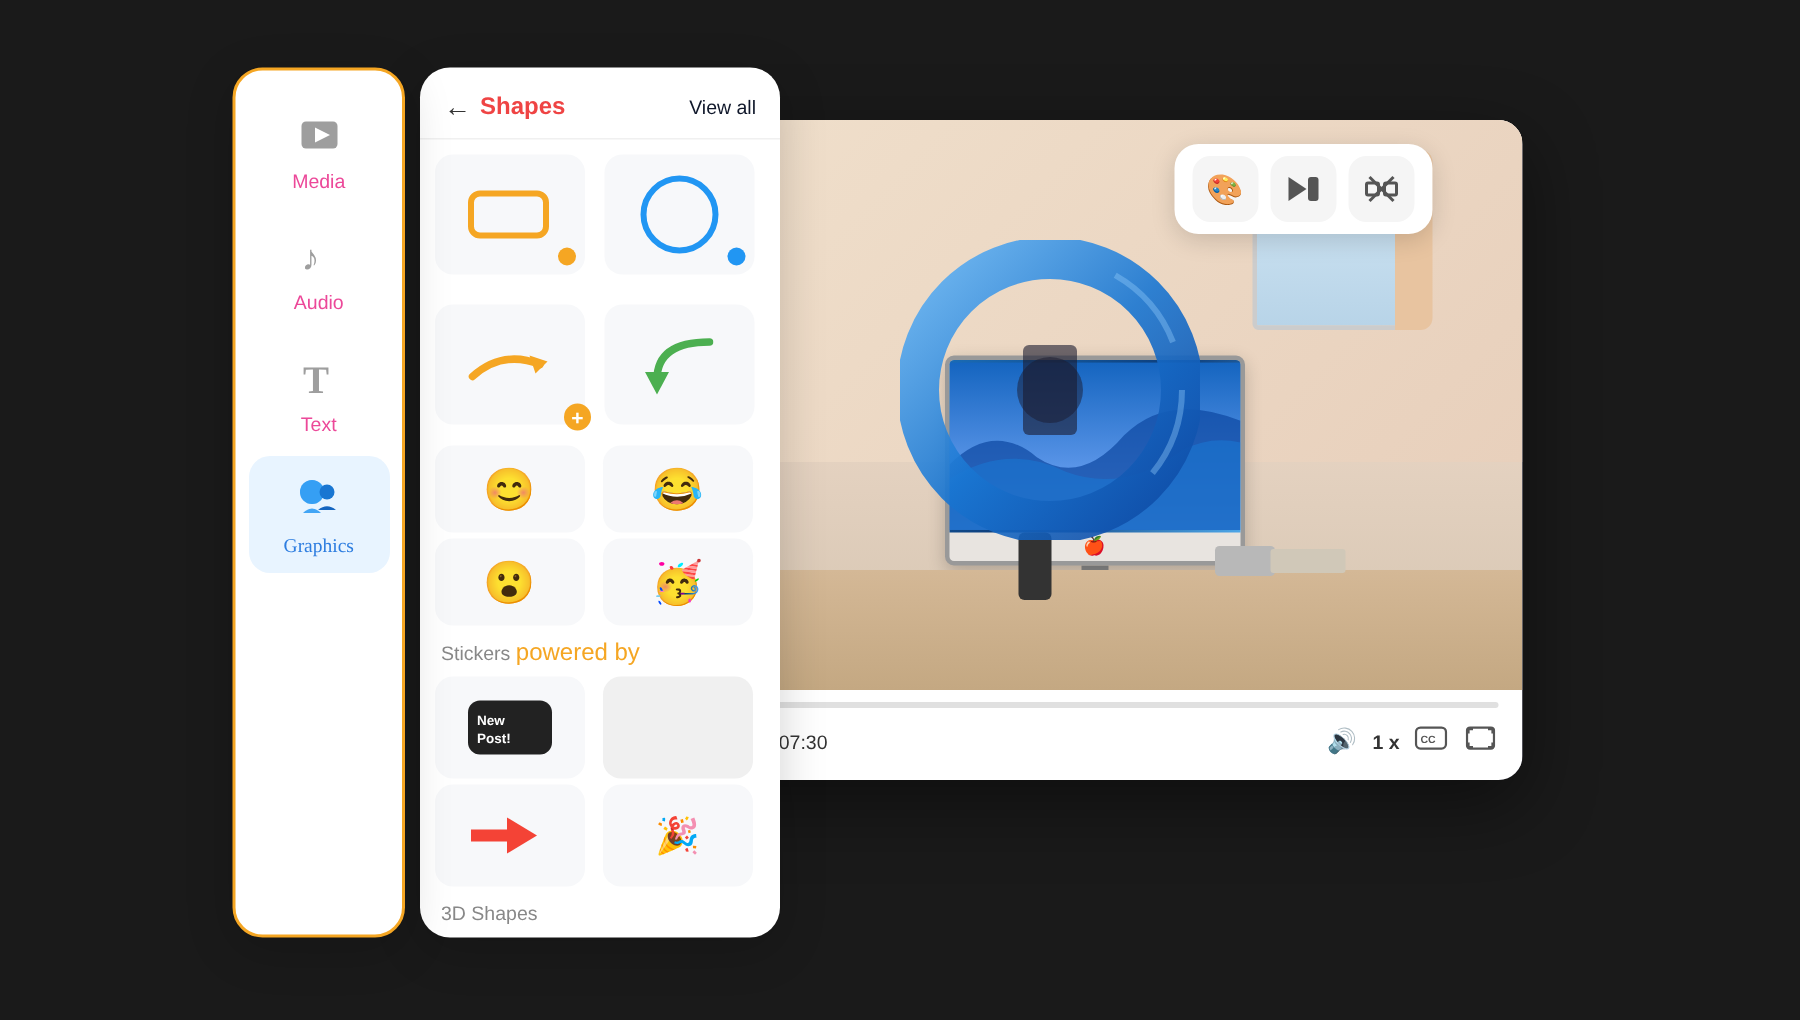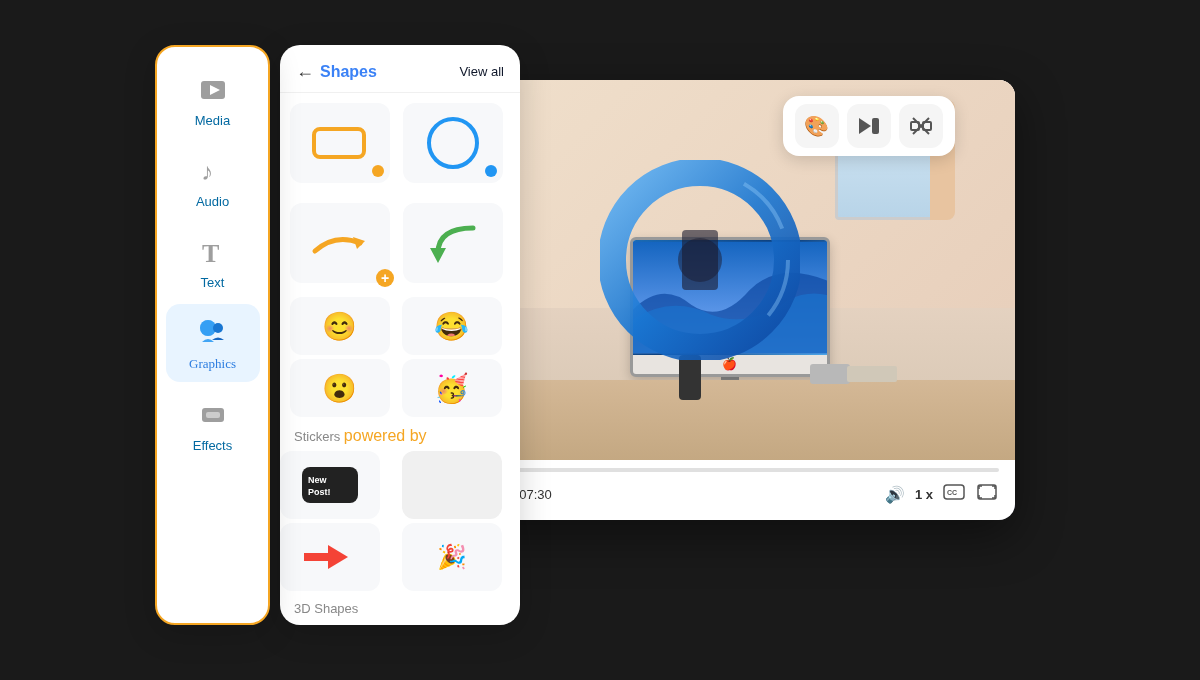--- a/index.html
+++ b/index.html
@@ -54,21 +54,21 @@
     }
     .sidebar-item .icon-area {
       width: 38px;
       height: 38px;
       display: flex;
       align-items: center;
       justify-content: center;
     }
     .sidebar-item .label {
       font-size: 13px;
-      color: #0369a1;
+      color: #ec4899;
       font-weight: 500;
     }
     .sidebar-item.active .label {
       color: #2d7de0;
     }
 
     
     .icon-svg {
       width: 30px;
       height: 30px;
@@ -97,21 +97,21 @@
       border-bottom: 1px solid #f0f0f0;
     }
     .shapes-header-left {
       display: flex;
       align-items: center;
       gap: 6px;
     }
     .shapes-title {
       font-size: 16px;
       font-weight: 600;
-      color: #3b82f6;
+      color: #ef4444;
     }
     .view-all {
       font-size: 13px;
       color: #0f172a;
       cursor: pointer;
     }
 
     .shapes-grid {
       display: grid;
       grid-template-columns: 1fr 1fr;
@@ -160,21 +160,21 @@
       justify-content: center;
       font-size: 28px;
       cursor: pointer;
     }
 
     
     .stickers-grid {
       display: grid;
       grid-template-columns: 1fr 1fr;
       gap: 4px;
-      padding: 4px 0;
+      padding: 4px 10px;
     }
     .sticker-item {
       width: 100px;
       height: 68px;
       background: #f7f8fa;
       border-radius: 12px;
       display: flex;
       align-items: center;
       justify-content: center;
       cursor: pointer;
@@ -416,29 +416,20 @@
           <circle cx="10" cy="10" r="8" fill="#2196f3" opacity="0.7"></circle>
 
           <circle cx="20" cy="10" r="5" fill="#1976d2"></circle>
           <path d="M 4 24 Q 10 18 16 24" fill="#42a5f5"></path>
           <path d="M 14 22 Q 20 17 26 22" fill="#1565c0"></path>
         </svg>
       </div>
       <span class="label" style="color:#2d7de0">Graphics</span>
     </div>
 
-    <div class="sidebar-item">
-      <div class="icon-area">
-        <svg class="icon-svg" viewBox="0 0 30 30" fill="none">
-          <rect x="4" y="8" width="22" height="14" rx="3" fill="#9e9e9e"></rect>
-          <rect x="8" y="12" width="14" height="6" rx="2" fill="#ccc"></rect>
-        </svg>
-      </div>
-      <span class="label">Effects</span>
-    </div>
 
   </div>
 
   <div class="shapes-panel">
 
     <div class="shapes-header">
       <div class="shapes-header-left">
         <span class="back-arrow">←</span>
         <span class="shapes-title">Shapes</span>
       </div>

